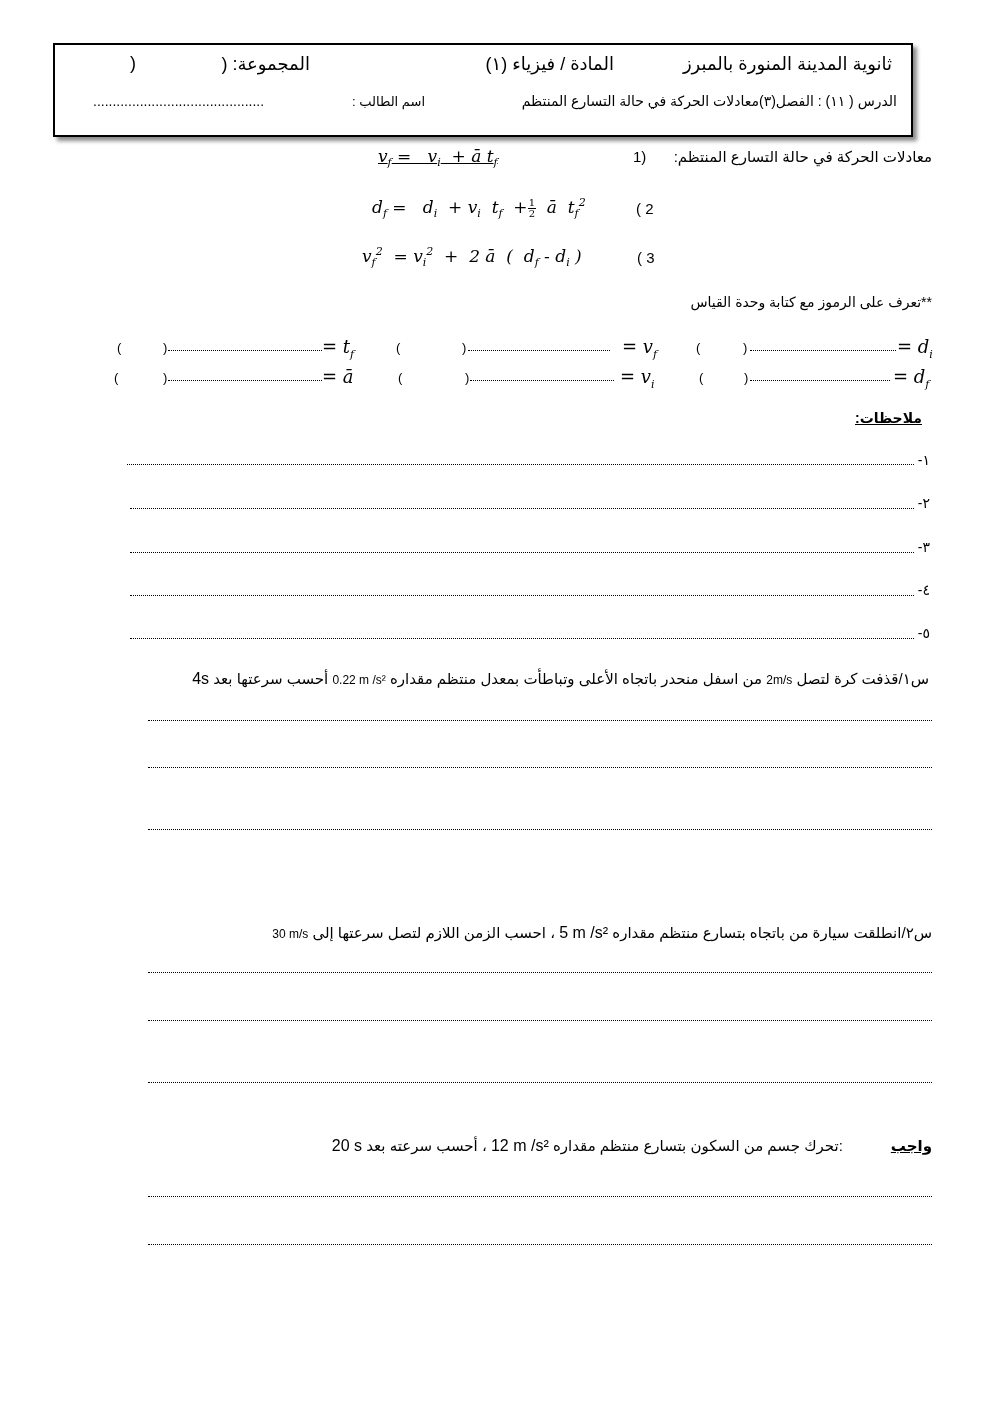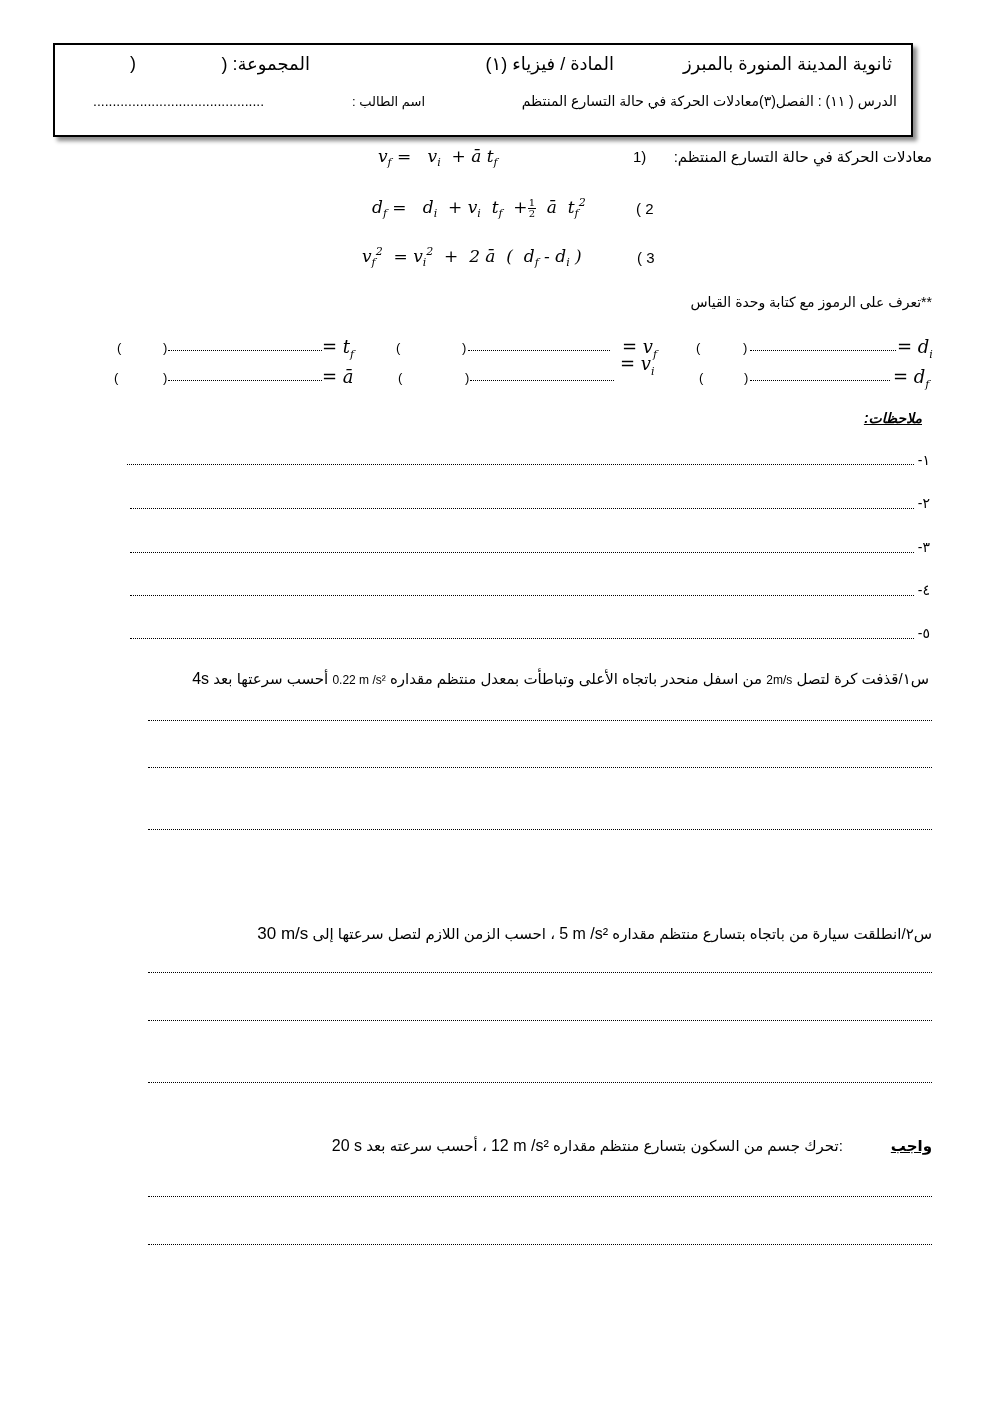--- a/index.html
+++ b/index.html
@@ -28,21 +28,21 @@
 <div class="abs rtl t18" style="right:100px; top:53px;">ثانوية المدينة المنورة بالمبرز</div>
 <div class="abs rtl t18" style="right:378px; top:53px;">المادة / فيزياء (١)</div>
 <div class="abs rtl t18" style="right:682px; top:53px;">المجموعة: (</div>
 <div class="abs t18" style="left:130px; top:53px;">)</div>
 <div class="abs rtl t14" style="right:95px; top:93px;">الدرس ( ١١) : الفصل(٣)معادلات الحركة في حالة التسارع المنتظم</div>
 <div class="abs rtl t13" style="right:567px; top:94px;">اسم الطالب :</div>
 <div class="abs t14" style="left:93px; top:93px;">............................................</div>
 
 <div class="abs rtl t15" style="right:60px; top:148px;">معادلات الحركة في حالة التسارع المنتظم:</div>
 <div class="abs t15" style="left:633px; top:148px;">1)</div>
-<div class="abs math" style="left:378px; top:146px; font-size:17px;">v<sub>f</sub>&nbsp;=&nbsp;&nbsp; v<sub>i</sub>&nbsp; + ā t<sub>f</sub></div>
+<div class="abs math" style="left:378px; top:146px; font-size:17px;text-decoration:underline;">v<sub>f</sub>&nbsp;=&nbsp;&nbsp; v<sub>i</sub>&nbsp; + ā t<sub>f</sub></div>
 
 <div class="abs t15" style="left:636px; top:200px;">( 2</div>
 <div class="abs math" style="left:372px; top:196px; font-size:17px;">d<sub>f</sub> =&nbsp;&nbsp; d<sub>i</sub>&nbsp; + v<sub>i</sub>&nbsp; t<sub>f</sub>&nbsp; +<span class="frac"><span class="num">1</span><span>2</span></span>&nbsp; ā&nbsp; t<sub>f</sub><sup>2</sup></div>
 
 <div class="abs t15" style="left:637px; top:249px;">( 3</div>
 <div class="abs math" style="left:362px; top:245px; font-size:17px;">v<sub>f</sub><sup>2</sup>&nbsp; = v<sub>i</sub><sup>2</sup>&nbsp; +&nbsp; 2 ā&nbsp; (&nbsp; d<sub>f</sub> - d<sub>i</sub> )</div>
 
 <div class="abs rtl t14" style="right:60px; top:294px;">**تعرف على الرموز مع كتابة وحدة القياس</div>
 
 <div class="abs math" style="left:897px; top:336px; font-size:18px;">= d<sub>i</sub></div>
@@ -58,31 +58,31 @@
 <div class="abs math" style="left:322px; top:336px; font-size:18px;">= t<sub>f</sub></div>
 <div class="dots" style="left:168px; width:154px; top:350px;"></div>
 <div class="abs t13" style="left:163px; top:340px;">)</div>
 <div class="abs t13" style="left:117px; top:340px;">(</div>
 
 <div class="abs math" style="left:893px; top:366px; font-size:18px;">= d<sub>f</sub></div>
 <div class="dots" style="left:750px; width:140px; top:380px;"></div>
 <div class="abs t13" style="left:744px; top:370px;">)</div>
 <div class="abs t13" style="left:699px; top:370px;">(</div>
 
-<div class="abs math" style="left:620px; top:353px; font-size:18px;text-align:center;">= v<sub>i</sub></div>
+<div class="abs math" style="left:620px; top:366px; font-size:18px;text-align:center;">= v<sub>i</sub></div>
 <div class="dots" style="left:470px; width:144px; top:380px;"></div>
 <div class="abs t13" style="left:465px; top:370px;">)</div>
 <div class="abs t13" style="left:398px; top:370px;">(</div>
 
 <div class="abs math" style="left:322px; top:366px; font-size:18px;">= ā</div>
 <div class="dots" style="left:168px; width:154px; top:380px;"></div>
 <div class="abs t13" style="left:163px; top:370px;">)</div>
 <div class="abs t13" style="left:114px; top:370px;">(</div>
 
-<div class="abs rtl t14 ul" style="right:70px; top:410px;font-style:italic;">ملاحظات:</div>
+<div class="abs rtl t14 ul" style="right:70px; top:410px;">ملاحظات:</div>
 
 <div class="abs rtl t14" style="right:62px; top:452px;">١-</div>
 <div class="dots" style="left:127px; width:787px; top:464px;"></div>
 <div class="abs rtl t14" style="right:62px; top:495px;">٢-</div>
 <div class="dots" style="left:130px; width:784px; top:508px;"></div>
 <div class="abs rtl t14" style="right:62px; top:539px;">٣-</div>
 <div class="dots" style="left:130px; width:784px; top:552px;"></div>
 <div class="abs rtl t14" style="right:62px; top:582px;">٤-</div>
 <div class="dots" style="left:130px; width:784px; top:595px;"></div>
 <div class="abs rtl t14" style="right:62px; top:625px;">٥-</div>
@@ -97,21 +97,21 @@
   <span style="font-size:16px;">4s</span>
 </div>
 <div class="dots" style="left:148px; width:784px; top:720px;"></div>
 <div class="dots" style="left:148px; width:784px; top:767px;"></div>
 <div class="dots" style="left:148px; width:784px; top:829px;"></div>
 
 <div class="abs rtl t15" style="right:60px; top:924px; white-space:nowrap;">
   <span>س٢/انطلقت سيارة من باتجاه بتسارع منتظم مقداره</span>
   <span style="font-size:16px; direction:ltr; unicode-bidi:embed;">5 m /s²</span>
   <span>، احسب الزمن اللازم لتصل سرعتها إلى</span>
-  <span style="font-size:17px; direction:ltr; unicode-bidi:embed;">30  m/s</span>
+  <span style="font-size:12px; direction:ltr; unicode-bidi:embed;">30  m/s</span>
 </div>
 <div class="dots" style="left:148px; width:784px; top:972px;"></div>
 <div class="dots" style="left:148px; width:784px; top:1020px;"></div>
 <div class="dots" style="left:148px; width:784px; top:1082px;"></div>
 
 <div class="abs rtl t15" style="right:60px; top:1137px; white-space:nowrap;">
   <span class="ul" style="padding-left:48px;">واجب</span><span>:تحرك جسم من السكون بتسارع منتظم مقداره</span>
   <span style="font-size:16px; direction:ltr; unicode-bidi:embed;">12  m /s²</span>
   <span>، أحسب سرعته بعد</span>
   <span style="font-size:16px; direction:ltr; unicode-bidi:embed;">20  s</span>

